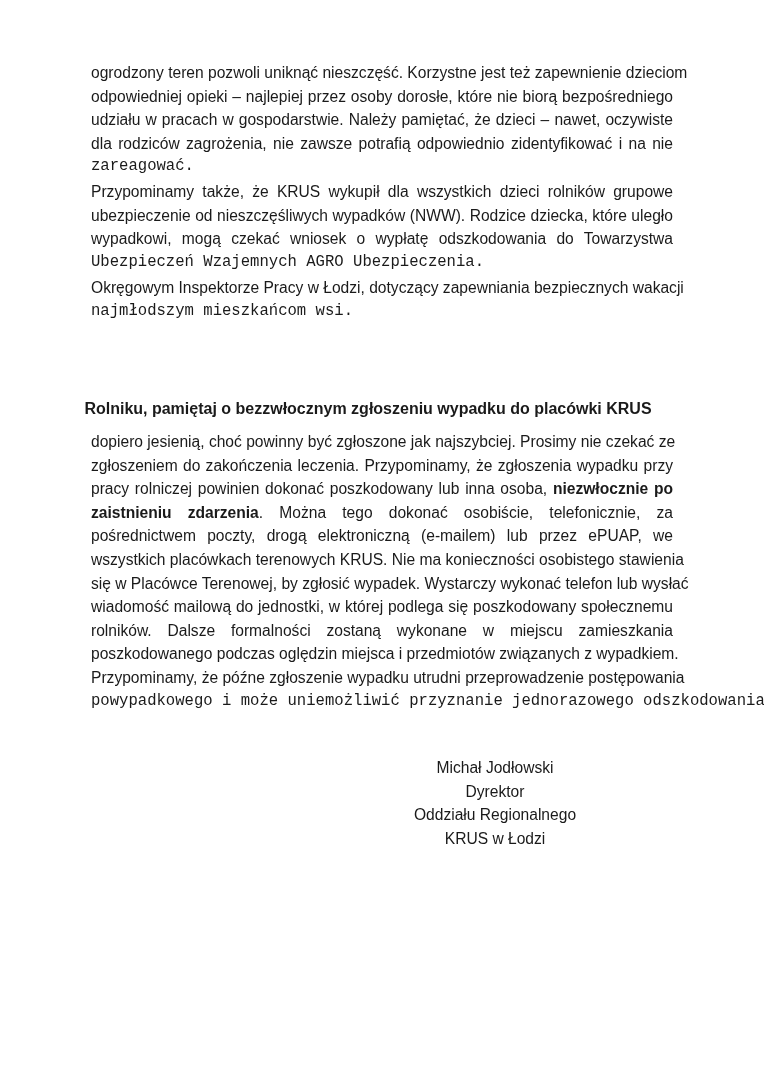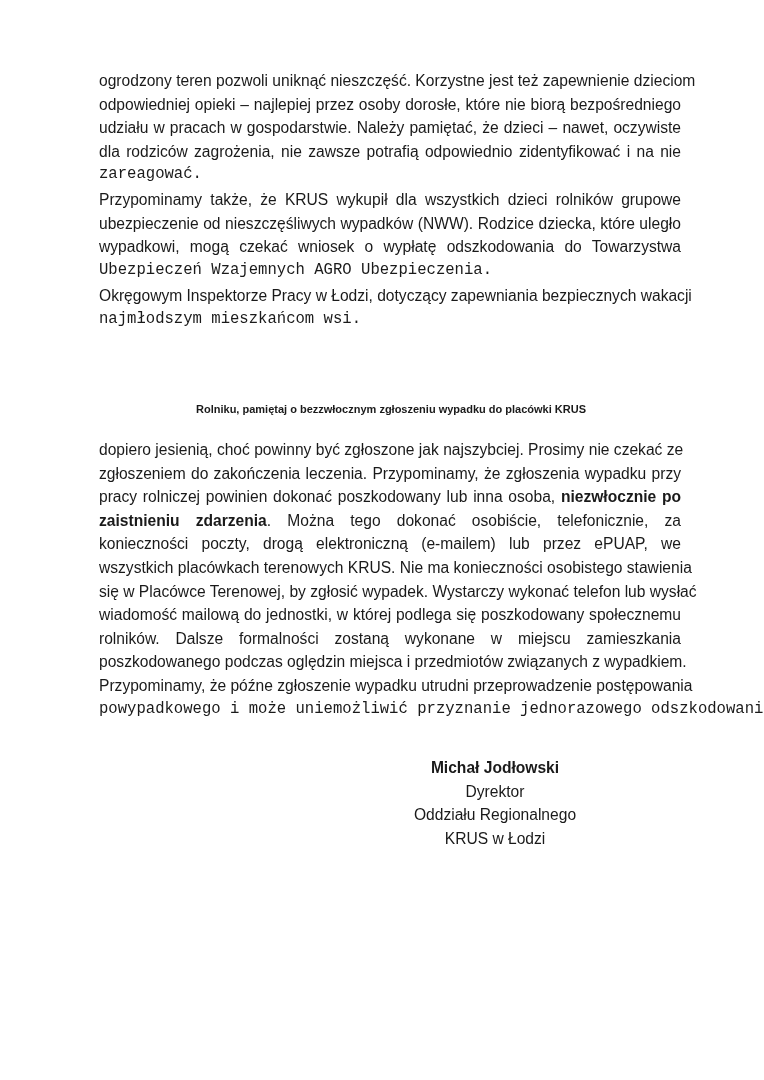--- a/index.html
+++ b/index.html
@@ -21,54 +21,54 @@
       width: 764px; height: 1080px;
       background: #ffffff;
     }
     .para {
       position: absolute;
       left: 91px;
       width: 582px;
       font-size: 15.6px;
       line-height: 23.6px;
       text-align: justify;
-      margin: 8px;
+      margin: 0;
     }
     .line {
       display: block;
       text-align: justify;
       text-align-last: justify;
       white-space: nowrap;
       overflow: visible;
     }
     .line.end {
       text-align-last: left;
       font-family: Liberation Mono, monospace;
     }
     .heading {
       position: absolute;
-      left: 100px;
+      left: 77px;
       width: 582px;
       top: 398px;
-      font-size: 11px;
+      font-size: 16px;
       font-weight: bold;
       text-align: center;
       margin: 0;
       line-height: 22px;
     }
     .sig {
       position: absolute;
       left: 380px;
       width: 230px;
       top: 756px;
       text-align: center;
       font-size: 15.6px;
       line-height: 23.5px;
     }
-    .sig .name { font-weight: bold; }
+    .sig .name { font-weight: normal; }
     b { font-weight: bold; }
   </style>
 </head>
 <body>
 
 <div class="page">
 
   <div class="para" style="top:61px;">
     <span class="line">ogrodzony teren pozwoli uniknąć nieszczęść. Korzystne jest też zapewnienie dzieciom</span>
     <span class="line">odpowiedniej opieki – najlepiej przez osoby dorosłe, które nie biorą bezpośredniego</span>
@@ -89,21 +89,21 @@
     <span class="line end">najmłodszym mieszkańcom wsi.</span>
   </div>
 
   <h2 class="heading">Rolniku, pamiętaj o bezzwłocznym zgłoszeniu wypadku do placówki KRUS</h2>
 
   <div class="para" style="top:430px;">
     <span class="line">dopiero jesienią, choć powinny być zgłoszone jak najszybciej. Prosimy nie czekać ze</span>
     <span class="line">zgłoszeniem do zakończenia leczenia. Przypominamy, że zgłoszenia wypadku przy</span>
     <span class="line"><span>pracy rolniczej powinien dokonać poszkodowany lub inna osoba, </span><b>niezwłocznie po</b></span>
     <span class="line"><b>zaistnieniu zdarzenia</b><span>. Można tego dokonać osobiście, telefonicznie, za</span></span>
-    <span class="line">konieczności poczty, drogą elektroniczną (e-mailem) lub przez ePUAP, we</span>
+    <span class="line">pośrednictwem poczty, drogą elektroniczną (e-mailem) lub przez ePUAP, we</span>
     <span class="line">wszystkich placówkach terenowych KRUS. Nie ma konieczności osobistego stawienia</span>
     <span class="line">się w Placówce Terenowej, by zgłosić wypadek. Wystarczy wykonać telefon lub wysłać</span>
     <span class="line">wiadomość mailową do jednostki, w której podlega się poszkodowany społecznemu</span>
     <span class="line">rolników. Dalsze formalności zostaną wykonane w miejscu zamieszkania</span>
     <span class="line">poszkodowanego podczas oględzin miejsca i przedmiotów związanych z wypadkiem.</span>
     <span class="line">Przypominamy, że późne zgłoszenie wypadku utrudni przeprowadzenie postępowania</span>
     <span class="line end">powypadkowego i może uniemożliwić przyznanie jednorazowego odszkodowania.</span>
   </div>
 
   <div class="sig">

